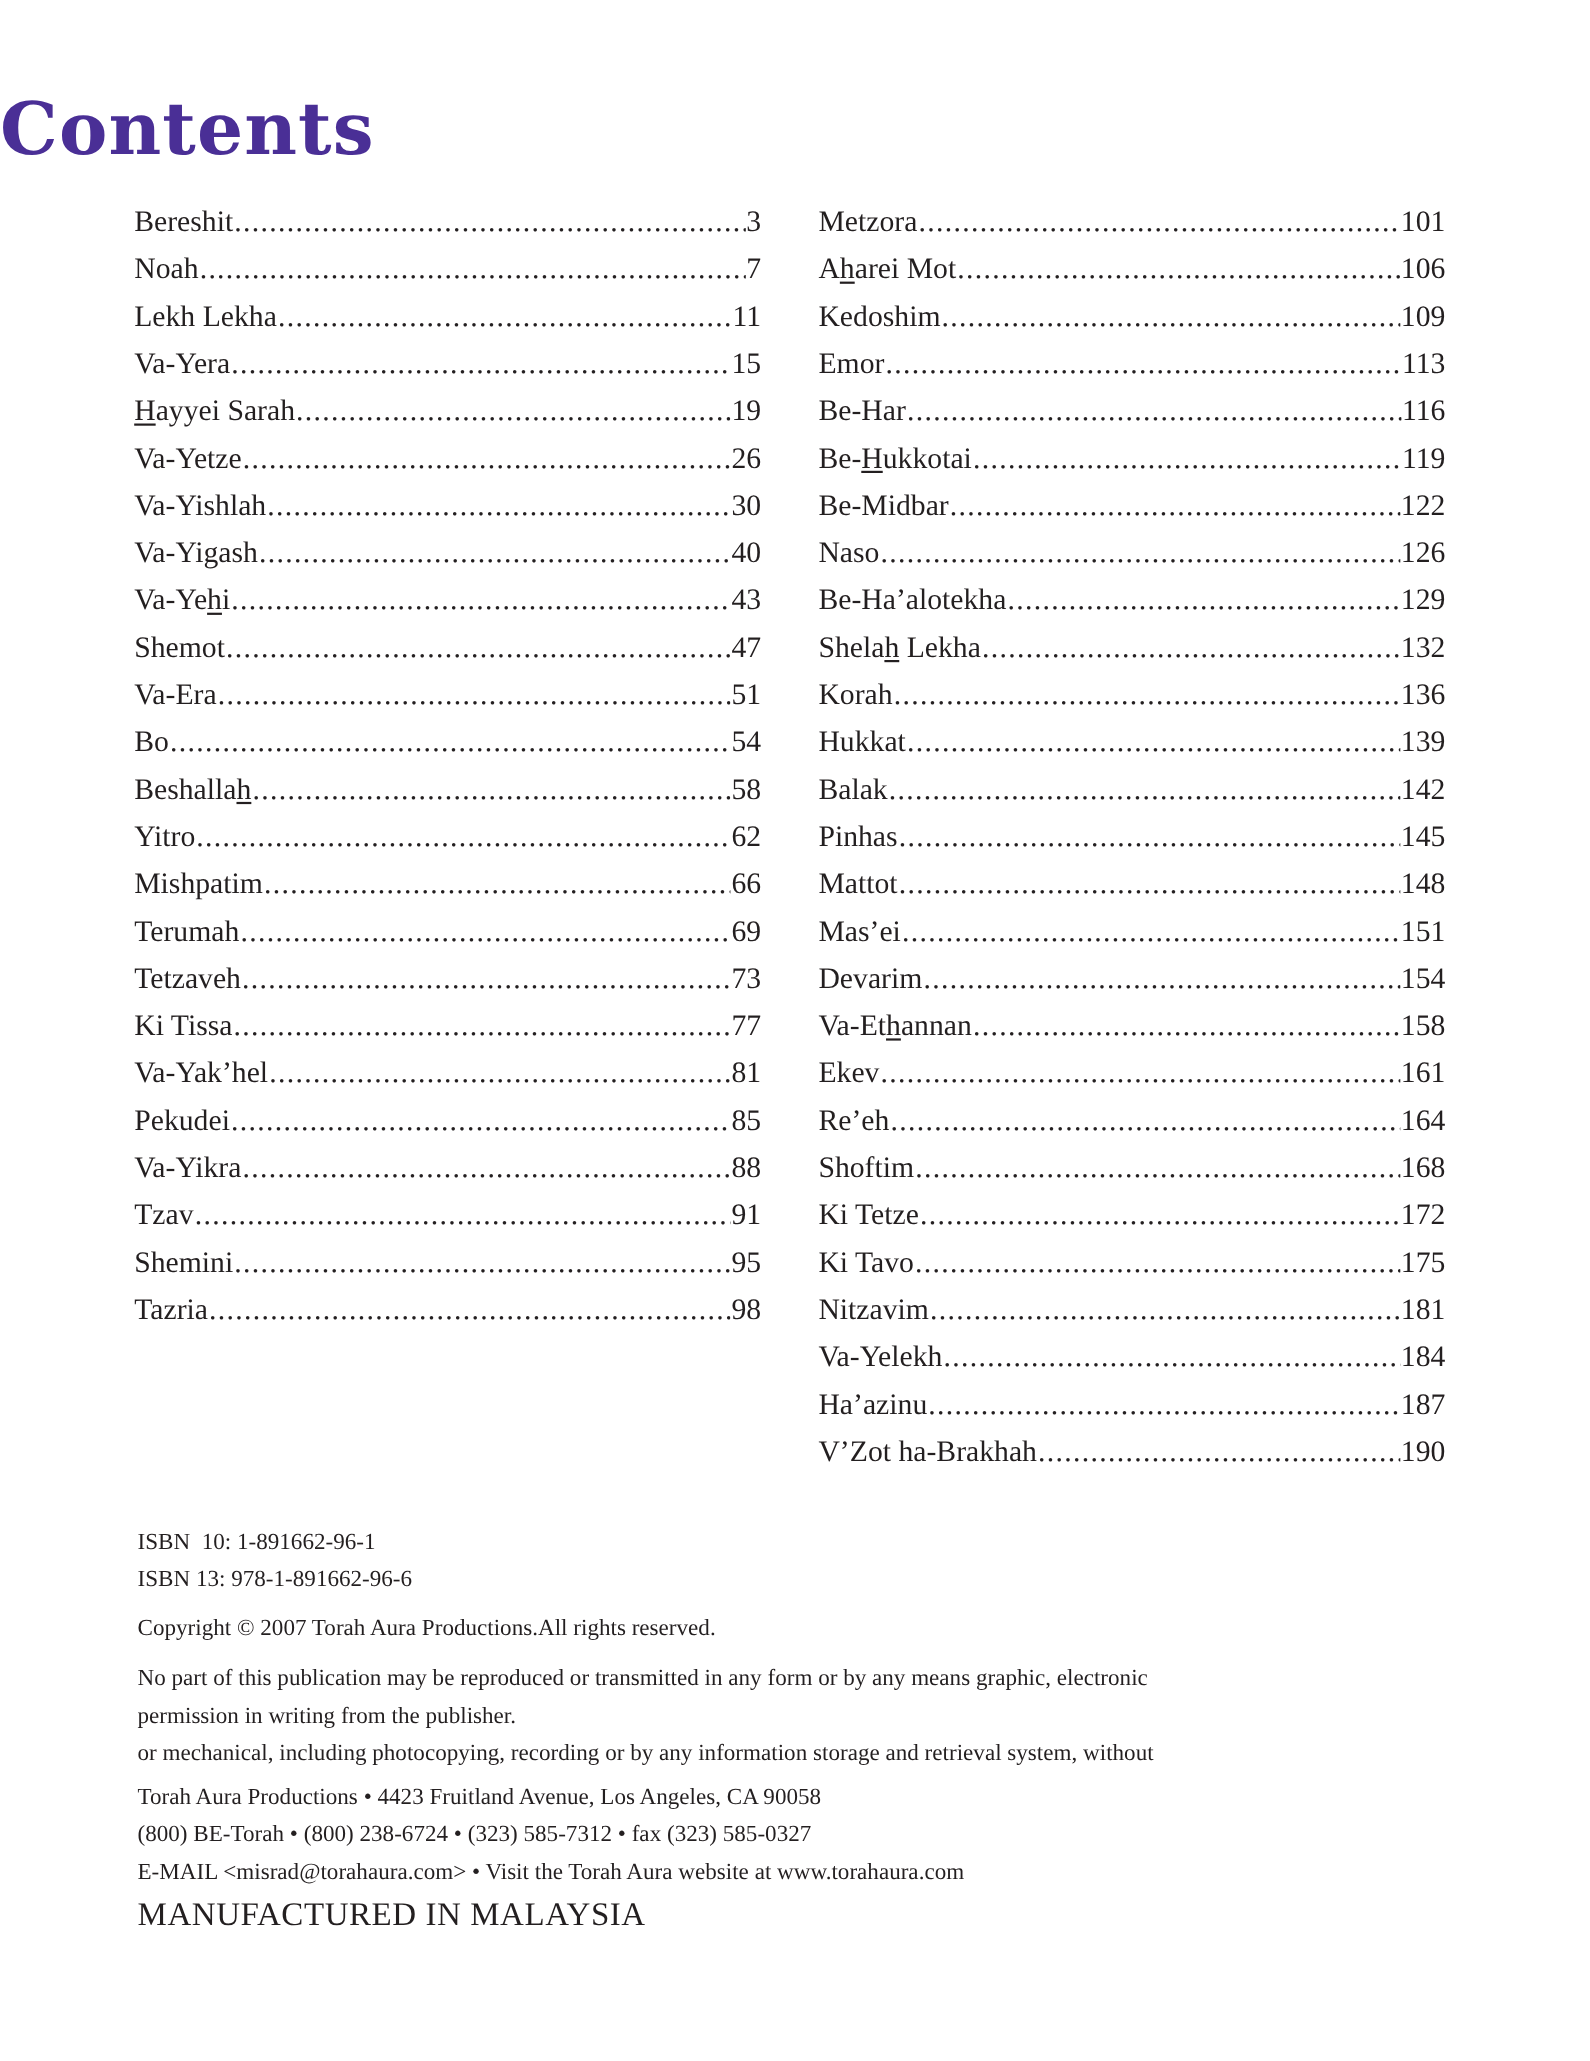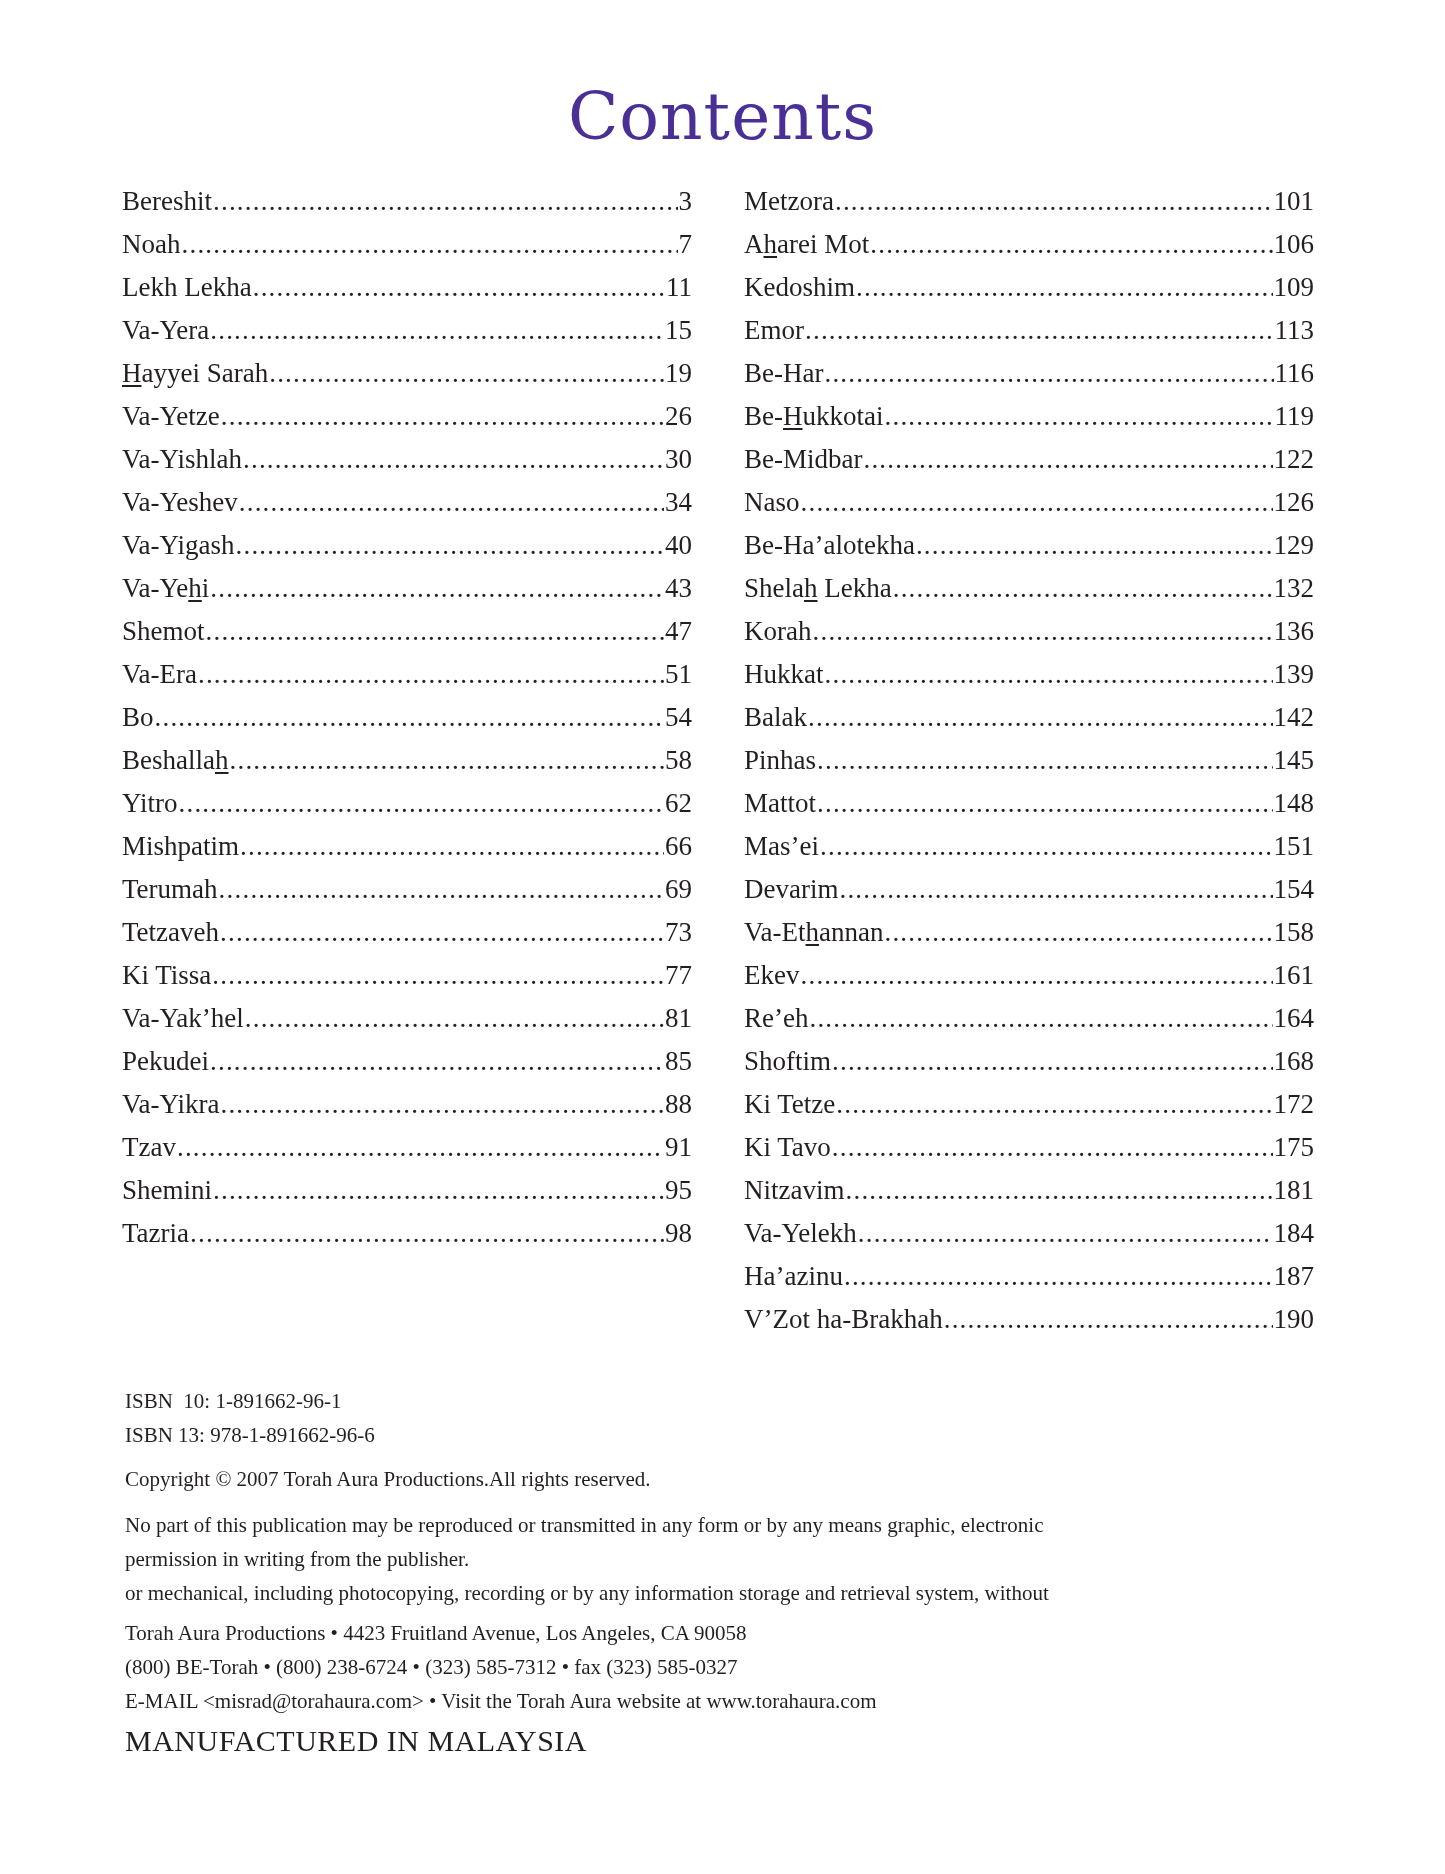--- a/index.html
+++ b/index.html
@@ -1,17 +1,17 @@
 <!DOCTYPE html>
 <html><head>
   <meta charset="utf-8">
   <style>
     html, body { margin: 0; padding: 0; background: #ffffff; }
     body { width: 1445px; height: 1874px; position: relative; overflow: hidden; font-family: "Liberation Serif", "DejaVu Serif", serif; color: #231f20; }
-    .title { position: absolute; left: 0; top: 78px; width: 1445px; text-align: center; font-family: "DejaVu Serif", "Liberation Serif", serif; font-size: 66px; font-weight: normal; color: #4a2f96; letter-spacing: 1px; margin: 0; }
+    .title { position: absolute; left: 0; top: 78px; width: 1445px; text-align: left; font-family: "DejaVu Serif", "Liberation Serif", serif; font-size: 66px; font-weight: bold; color: #4a2f96; letter-spacing: 1px; margin: 0; }
     .toc-col { position: absolute; top: 180px; width: 570px; }
     .toc-col.left { left: 122px; }
     .toc-col.right { left: 744px; }
     .toc-row { display: flex; align-items: flex-start; height: 43px; font-size: 27px; line-height: 43px; white-space: nowrap; }
     .toc-name { flex: 0 0 auto; }
     .toc-name u { text-decoration-thickness: 2px; text-underline-offset: 3px; }
     .toc-leader { flex: 1 1 auto; overflow: hidden; margin: 0 1px; letter-spacing: 1.2px; }
     .toc-leader::before { content: "........................................................................................................................................................................................................"; }
     .toc-page { flex: 0 0 auto; text-align: right; }
     .footer { position: absolute; left: 122px; width: 1150px; font-family: "Liberation Serif", serif; font-size: 21px; color: #231f20; line-height: 31px; }
@@ -57,25 +57,20 @@
       <span class="toc-name"><span>Va-Yetze</span><u></u><span></span></span>
       <span class="toc-leader"></span>
       <span class="toc-page">26</span>
     </div>
     <div class="toc-row">
       <span class="toc-name"><span>Va-Yishlah </span><u></u><span></span></span>
       <span class="toc-leader"></span>
       <span class="toc-page">30</span>
     </div>
     <div class="toc-row">
-      <span class="toc-name"><span>Va-Yeshev</span><u></u><span></span></span>
-      <span class="toc-leader"></span>
-      <span class="toc-page">34</span>
-    </div>
-    <div class="toc-row">
       <span class="toc-name"><span>Va-Yigash</span><u></u><span></span></span>
       <span class="toc-leader"></span>
       <span class="toc-page">40</span>
     </div>
     <div class="toc-row">
       <span class="toc-name"><span>Va-Ye</span><u>h</u><span>i </span></span>
       <span class="toc-leader"></span>
       <span class="toc-page">43</span>
     </div>
     <div class="toc-row">

